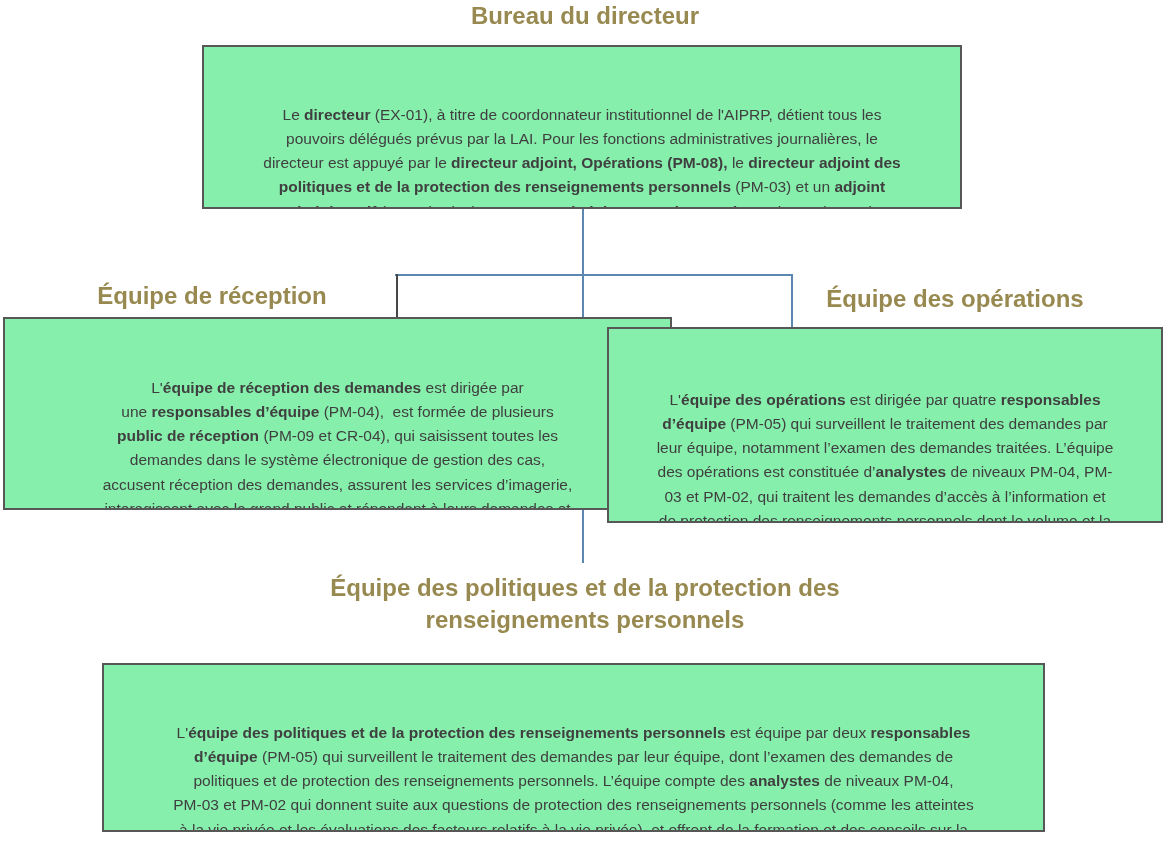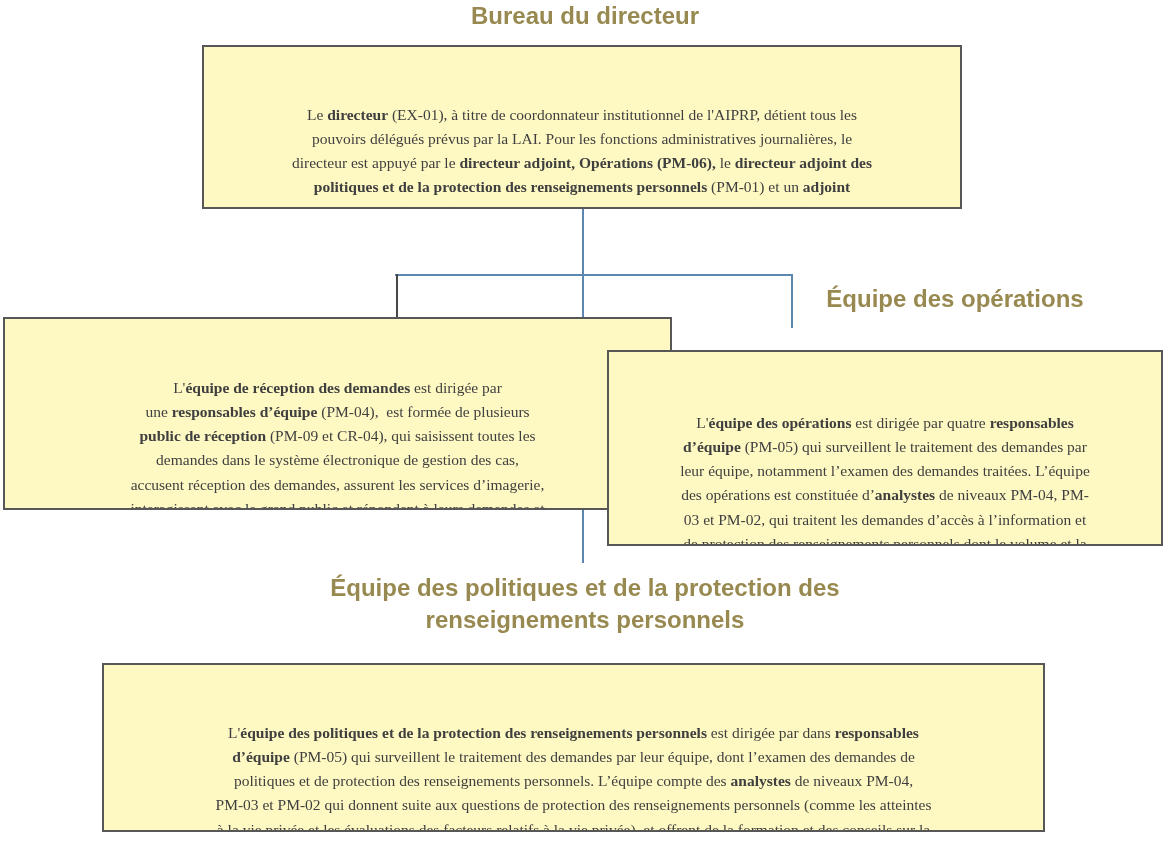--- a/index.html
+++ b/index.html
@@ -36,33 +36,32 @@
     white-space: pre-line;
   }
   .heading-reception { left: 0;   top: 280px; width: 424px;  }
   .heading-operations { left: 740px; top: 283px; width: 430px; }
   .heading-policies  { left: 0;   top: 572px; width: 1170px; }
 
   .box {
     position: absolute;
     box-sizing: border-box;
     border: 2px solid var(--border, #575757);
-    background: #fef9c3;
+    background: #86efac;
     text-align: center;
     font-size: 15.5px;
     line-height: 24.3px;
     white-space: pre-wrap;
     overflow: hidden;
-    font-family: Liberation Serif, serif;
   }
   .box .b { font-weight: bold; }
 
   .box-director  { left: 202px; top: 45px;  width: 760px; height: 164px; padding: 7px 16px; }
   .box-reception { left: 3px;   top: 317px; width: 669px; height: 193px; padding: 8px 16px; }
-  .box-operations{ left: 607px; top: 327px; width: 556px; height: 196px; padding: 10px 16px; margin-top: 23px; }
+  .box-operations{ left: 607px; top: 327px; width: 556px; height: 196px; padding: 10px 16px; }
   .box-policies  { left: 102px; top: 663px; width: 943px; height: 169px; padding: 7px 10px; }
 
   .connector {
     position: absolute;
     background: var(--blue, #5C87B2);
   }
   .connector.dark { background: var(--dark, #474747); }
   .conn-center-v { left: 582px; top: 209px; width: 2px;  height: 354px; }
   .conn-h        { left: 395px; top: 274px; width: 398px; height: 2px;  }
   .conn-left-v   { left: 396px; top: 274px; width: 2px;  height: 44px; }
@@ -71,31 +70,32 @@
 </head>
 <body>
 
 <div class="canvas">
 
   <div class="title">Bureau du directeur</div>
 
   <div class="box box-director">
     <div><span>Le </span><span class="b">directeur</span><span> (EX-01), à titre de coordonnateur institutionnel de l'AIPRP, détient tous les
 pouvoirs délégués prévus par la LAI. Pour les fonctions administratives journalières, le
-directeur est appuyé par le </span><span class="b">directeur adjoint, Opérations (PM-06),</span><span> le </span><span class="b">directeur adjoint des
-politiques et de la protection des renseignements personnels</span><span> (PM-01) et un </span><span class="b">adjoint
+directeur est appuyé par le </span><span class="b">directeur adjoint, Opérations (PM-08),</span><span> le </span><span class="b">directeur adjoint des
+politiques et de la protection des renseignements personnels</span><span> (PM-03) et un </span><span class="b">adjoint
 administratif</span><span> (AS-01), ainsi que par un </span><span class="b">administrateur des systèmes</span><span> (AS-04) pour la
 production de rapports.</span></div>
   </div>
 
   <div class="connector conn-center-v"></div>
   <div class="connector conn-h"></div>
   <div class="connector dark conn-left-v"></div>
   <div class="connector conn-right-v"></div>
 
+  <div class="team-heading heading-reception">Équipe de réception</div>
 
   <div class="box box-reception">
     <div><span>L'</span><span class="b">équipe de réception des demandes</span><span> est dirigée par
 une </span><span class="b">responsables d’équipe</span><span> (PM-04),  est formée de plusieurs
 </span><span class="b">public de réception</span><span> (PM-09 et CR-04), qui saisissent toutes les
 demandes dans le système électronique de gestion des cas,
 accusent réception des demandes, assurent les services d’imagerie,
 interagissent avec le grand public et répondent à leurs demandes et
 se chargent d’autres tâches</span></div>
   </div>
@@ -109,21 +109,21 @@
 des opérations est constituée d’</span><span class="b">analystes</span><span> de niveaux PM-04, PM-
 03 et PM-02, qui traitent les demandes d’accès à l’information et
 de protection des renseignements personnels dont le volume et la
 complexité varient, en plus de donner de la formation.</span></div>
   </div>
 
   <div class="team-heading heading-policies">Équipe des politiques et de la protection des
 renseignements personnels</div>
 
   <div class="box box-policies">
-    <div><span>L'</span><span class="b">équipe des politiques et de la protection des renseignements personnels</span><span> est dirigée par dans </span><span class="b">responsables
+    <div><span>L'</span><span class="b">équipe des politiques et de la protection des renseignements personnels</span><span> est équipe par deux </span><span class="b">responsables
 d’équipe</span><span> (PM-05) qui surveillent le traitement des demandes par leur équipe, dont l’examen des demandes de
 politiques et de protection des renseignements personnels. L’équipe compte des </span><span class="b">analystes</span><span> de niveaux PM-04,
 PM-03 et PM-02 qui donnent suite aux questions de protection des renseignements personnels (comme les atteintes
 à la vie privée et les évaluations des facteurs relatifs à la vie privée), et offrent de la formation et des conseils sur la
 protection des renseignements personnels, avec l’aide d’un </span></div>
   </div>
 
 </div>
 
 </body></html>

